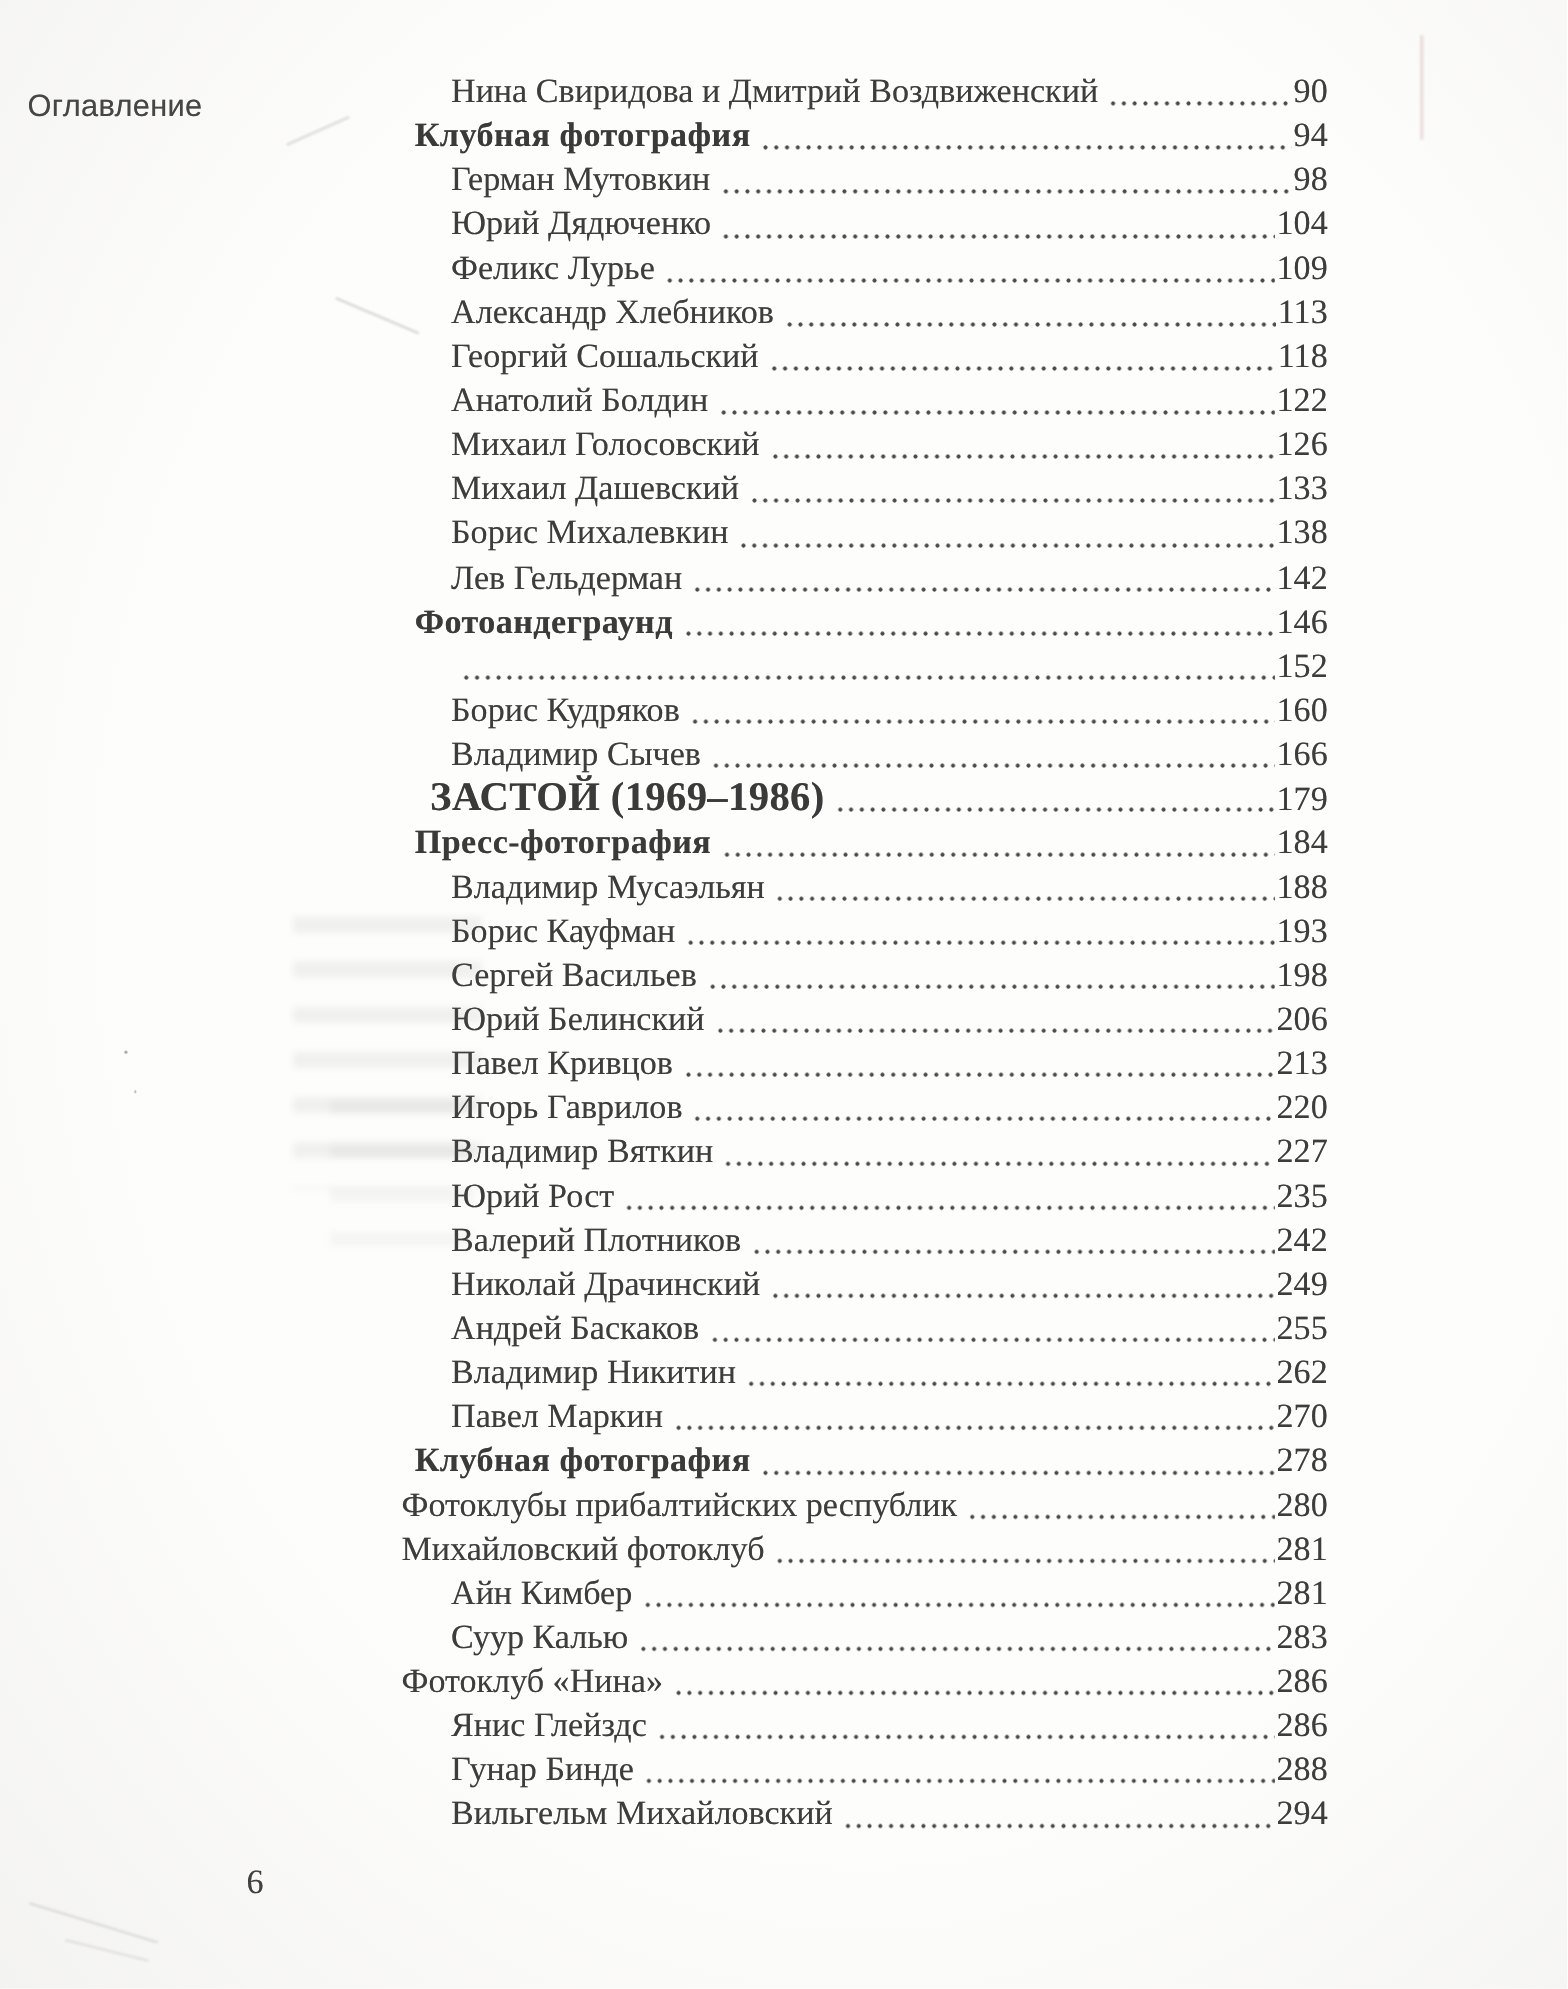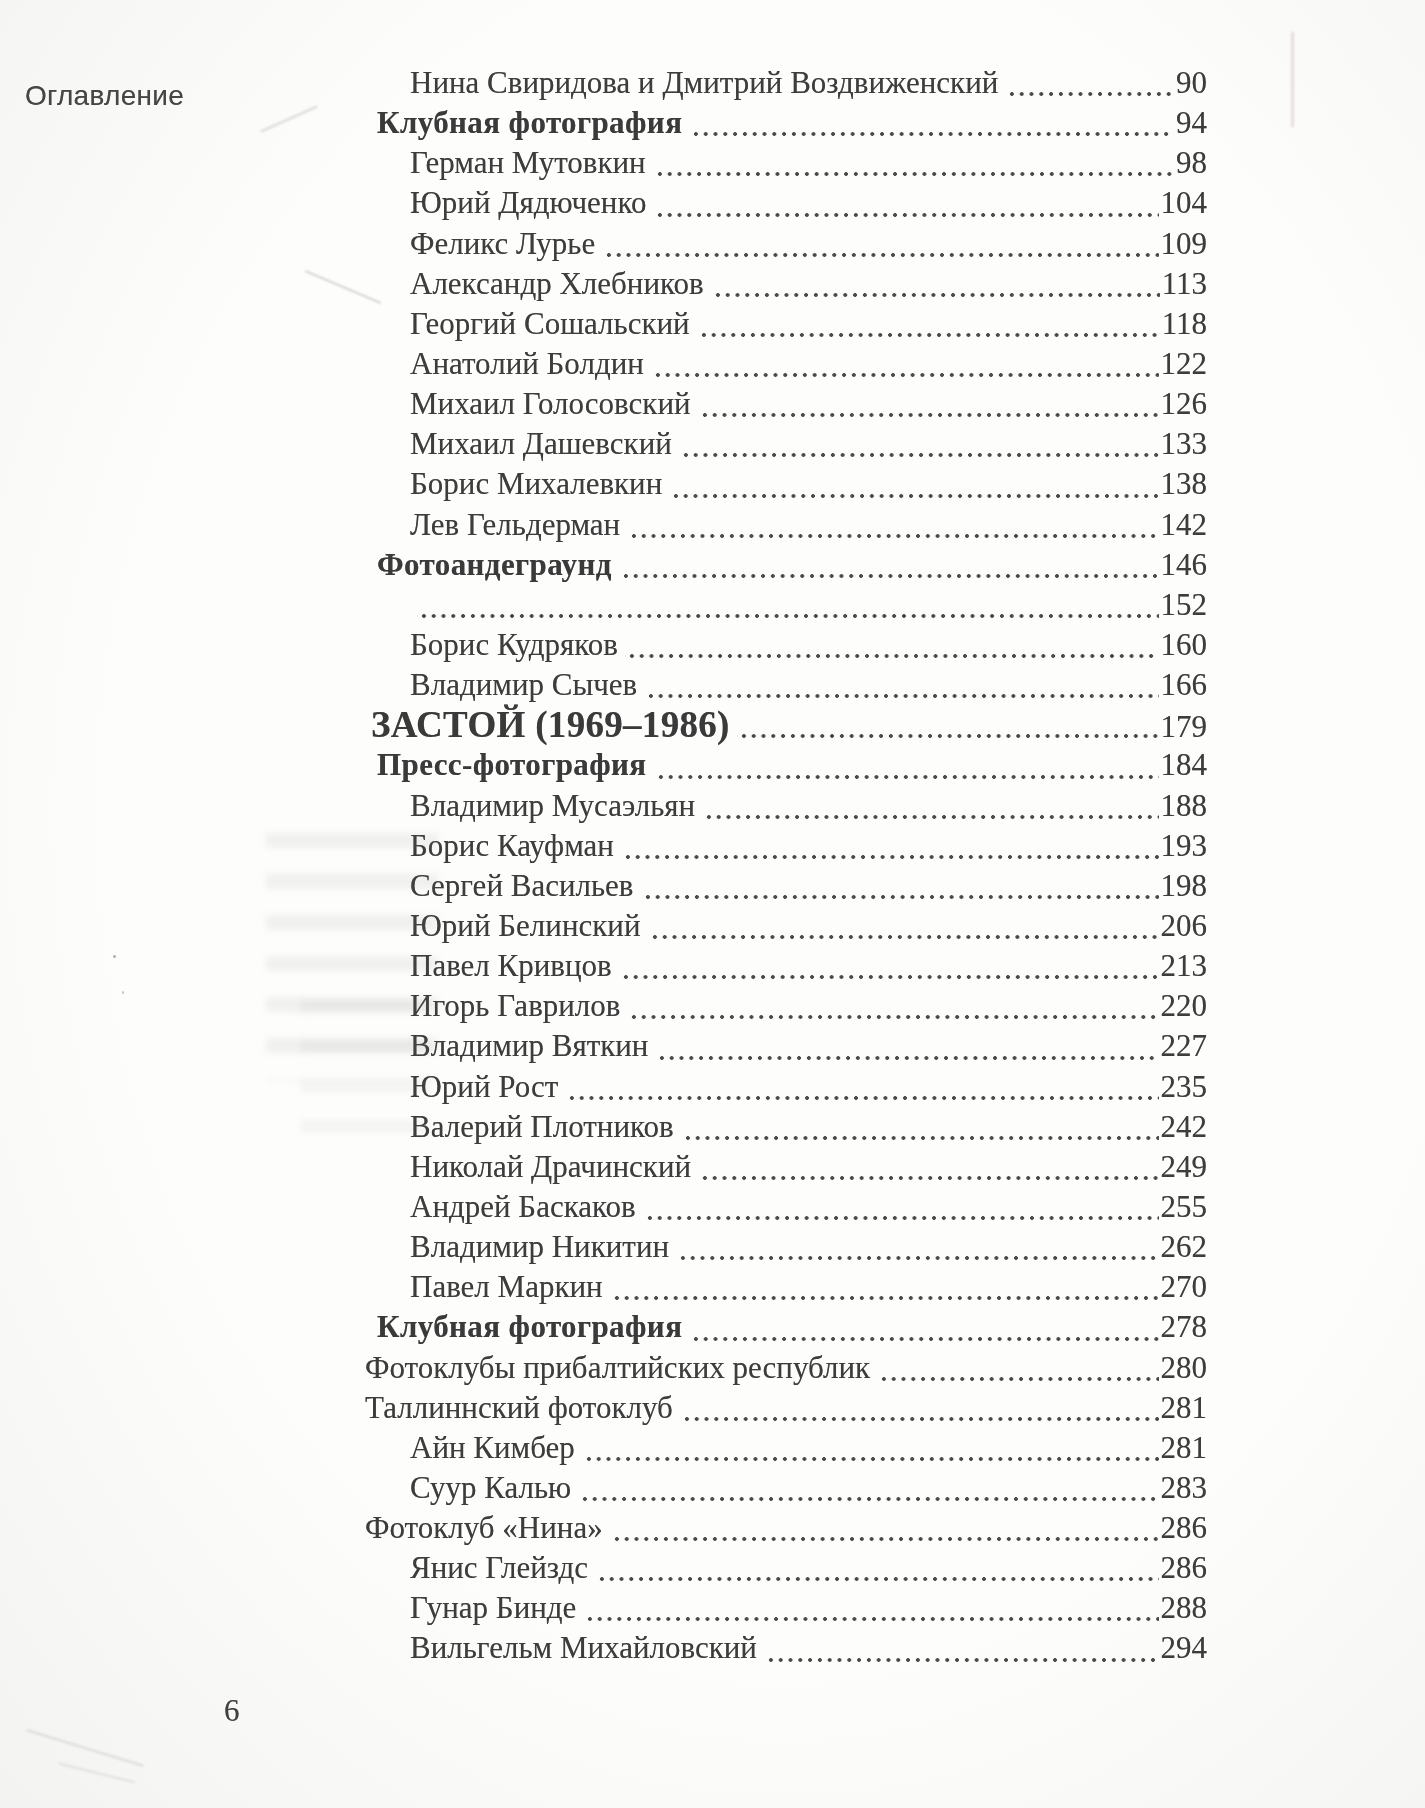--- a/index.html
+++ b/index.html
@@ -37,21 +37,21 @@
     background-image:radial-gradient(circle, #4a4a4a 1.55px, rgba(74,74,74,.30) 1.95px, transparent 2.3px);
     background-size:9.8px 6px;
     background-repeat:repeat-x;
     background-position:left bottom 6px;
   }
   .row .pg { flex:0 0 auto; }
 
   .row--name    { padding-left:45px; }
   .row--section .label { font-weight:bold; letter-spacing:.4px; color:#3a3a3a;margin-left:12px; }
   .row--chapter { padding-left:6px; }
-  .row--chapter .label { font-weight:bold; font-size:37px; letter-spacing:.3px; color:#3a3a3a; }
+  .row--chapter .label { font-weight:bold; font-size:37px; letter-spacing:.3px; color:#3a3a3a;margin-left:20px; }
 
   .folio {
     position:absolute; left:224px; top:1693px;
     font-size:31px; color:#414141;
   }
 
   
   .artifact { position:absolute; pointer-events:none; }
   .ghost-text {
     left:266px; top:833px; width:172px; height:248px;
@@ -248,21 +248,21 @@
     <span class="label">Клубная фотография</span>
     <span class="leader"></span>
     <span class="pg">278</span>
   </div>
       <div class="row row--plain">
     <span class="label">Фотоклубы прибалтийских республик</span>
     <span class="leader"></span>
     <span class="pg">280</span>
   </div>
       <div class="row row--plain">
-    <span class="label">Таллиннский фотоклуб</span>
+    <span class="label">Михайловский фотоклуб</span>
     <span class="leader"></span>
     <span class="pg">281</span>
   </div>
       <div class="row row--name">
     <span class="label">Айн Кимбер</span>
     <span class="leader"></span>
     <span class="pg">281</span>
   </div>
       <div class="row row--name">
     <span class="label">Суур Калью</span>

